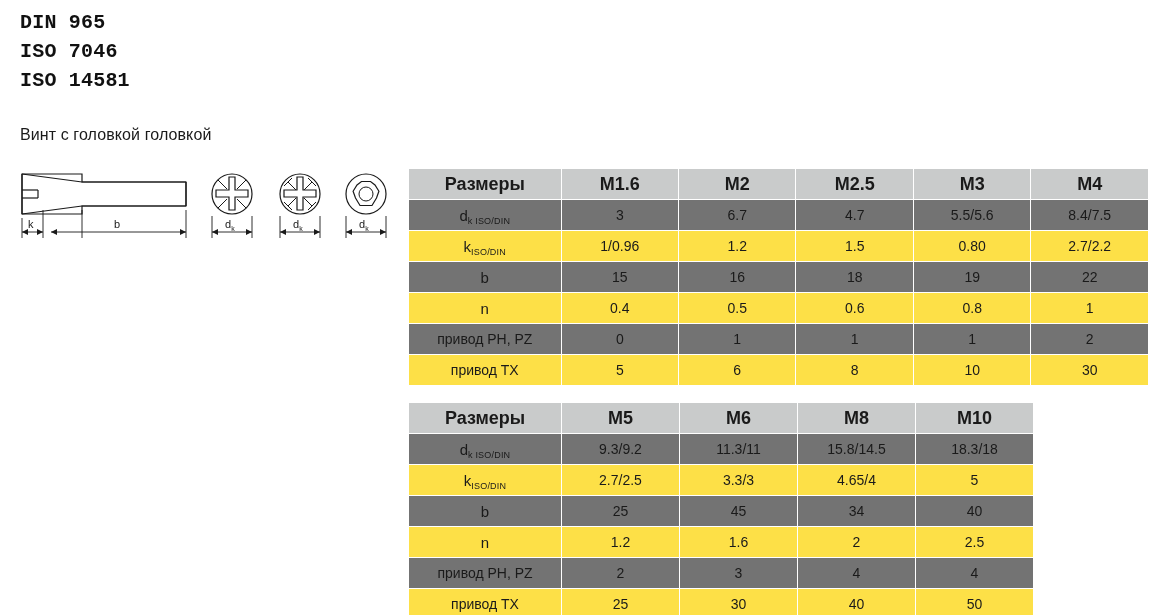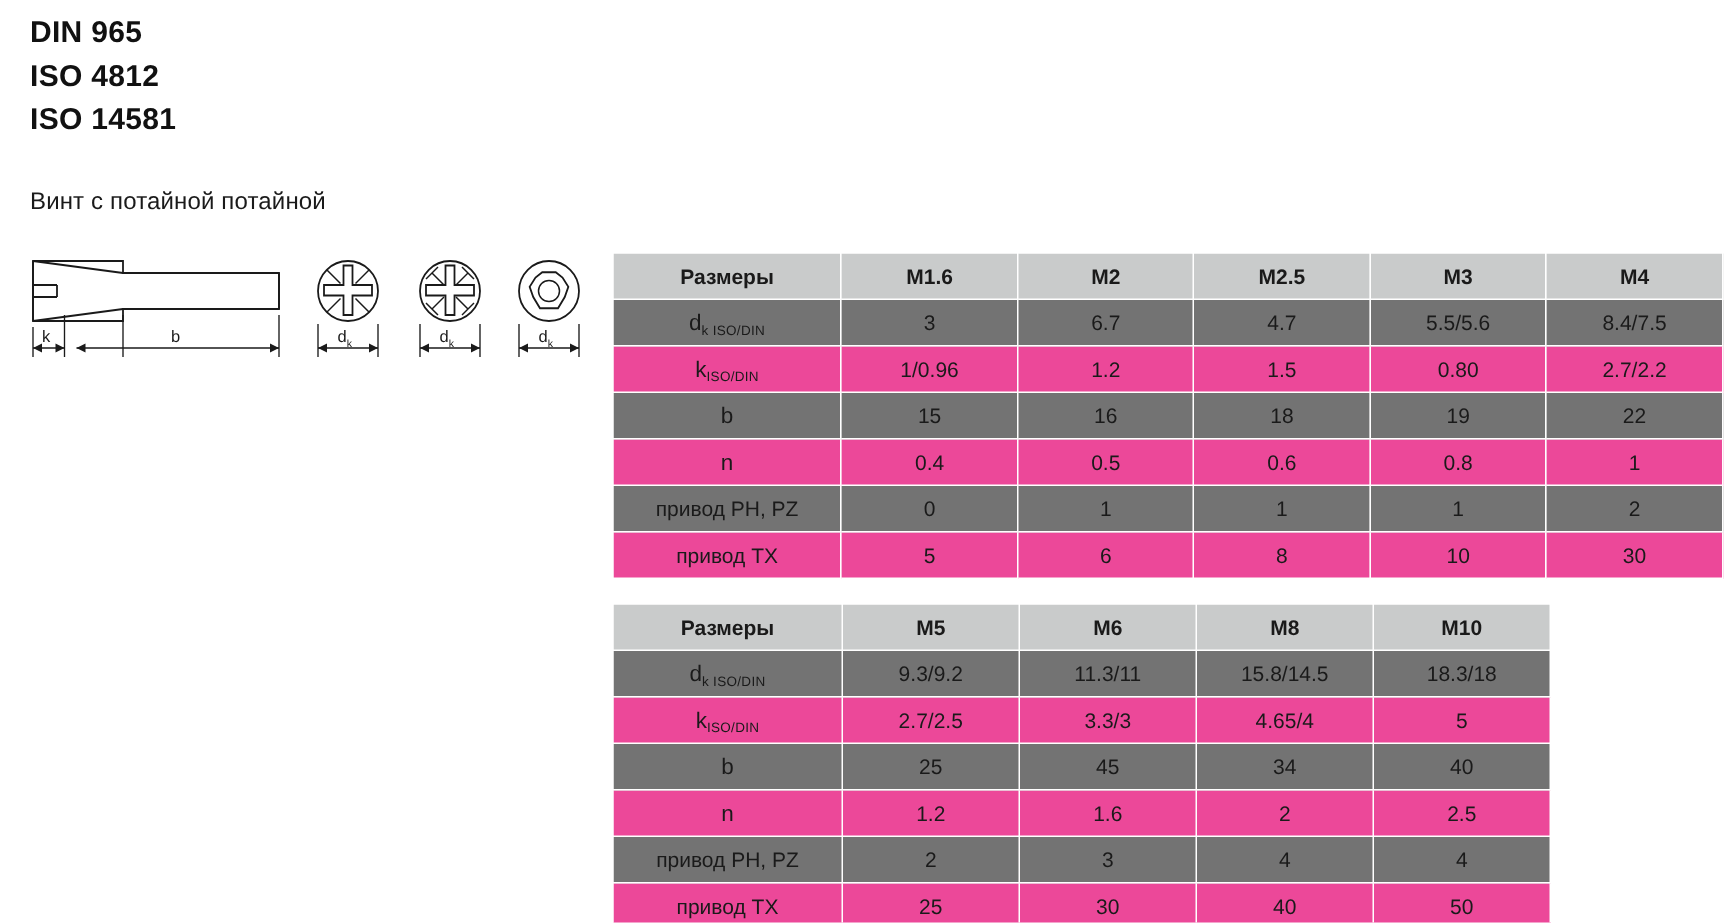--- a/index.html
+++ b/index.html
@@ -21,20 +21,21 @@
     position: absolute;
     left: 20px;
     top: 8px;
   }
   #title-block .std-line {
     font-size: 20px;
     font-weight: bold;
     line-height: 29px;
     letter-spacing: 0.2px;
     color: #111111;
+    font-family: Liberation Mono, monospace;
   }
   #subtitle {
     position: absolute;
     left: 20px;
     top: 126px;
     font-size: 16px;
     color: #1a1a1a;
     letter-spacing: 0.1px;
   }
 
@@ -58,29 +59,29 @@
   .spec-table td, .spec-table th {
     border: 1px solid #ffffff;
     text-align: center;
     vertical-align: middle;
     padding: 0;
     height: 30px;
     font-weight: normal;
   }
   .spec-table th {
     font-weight: bold;
-    font-size: 14px;
+    font-size: 18px;
   }
   .col-label { width: 152px; }
   .col-val   { width: 117px; }
 
   
   .row-head td, .row-head th { background: #c9cbcb; }
   .row-alt td  { background: #737373; }
-  .row-plain td { background: #ec4899; }
+  .row-plain td { background: #fde047; }
 
   .sub {
     font-size: 9px;
     vertical-align: baseline;
     position: relative;
     top: 3px;
     letter-spacing: 0.2px;
   }
   .lbl-main { font-size: 15px; }
 
@@ -94,25 +95,25 @@
     font-size: 7px;
     fill: #1a1a1a;
     font-family: "Liberation Sans", sans-serif;
   }
 </style>
 </head>
 <body>
 
 <div id="title-block">
   <div class="std-line">DIN 965</div>
-  <div class="std-line">ISO 4812</div>
+  <div class="std-line">ISO 7046</div>
   <div class="std-line">ISO 14581</div>
 </div>
 
-<div id="subtitle">Винт с потайной потайной</div>
+<div id="subtitle">Винт с головкой головкой</div>
 
 <div id="drawing">
   <svg width="390" height="115" viewBox="0 0 390 115" xmlns="http://www.w3.org/2000/svg">
     <g stroke="#1a1a1a" fill="none" stroke-width="1.2">
 
       <path d="M12,14 L72,14 L72,22 L176,22 L176,46 L72,46 L72,54 L12,54 Z" fill="#ffffff"></path>
 
       <line x1="12" y1="14" x2="72" y2="22"></line>
       <line x1="12" y1="54" x2="72" y2="46"></line>
 

